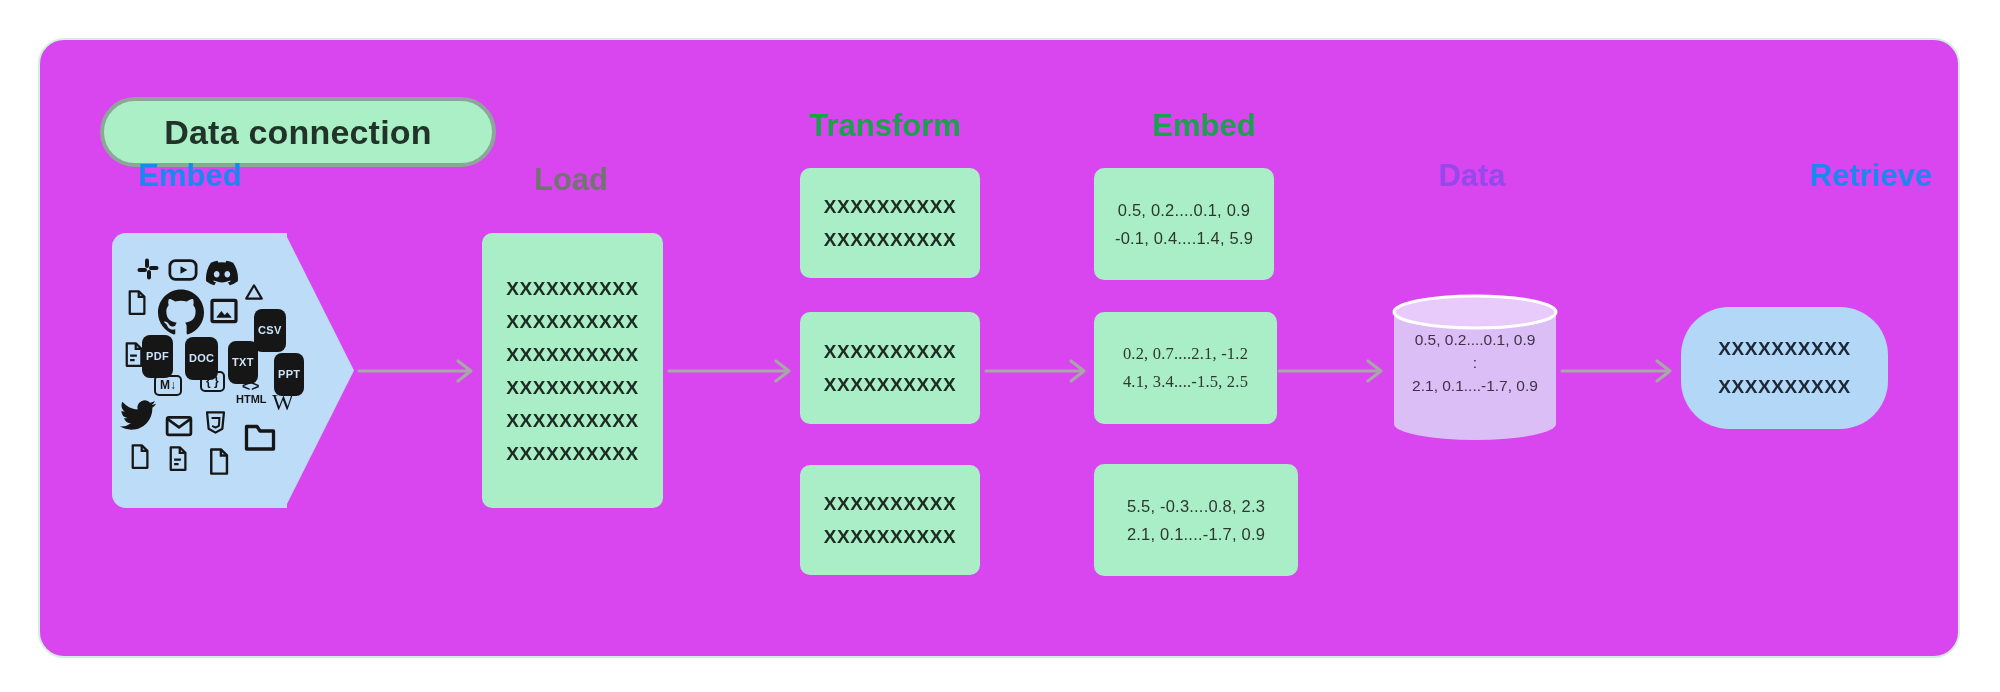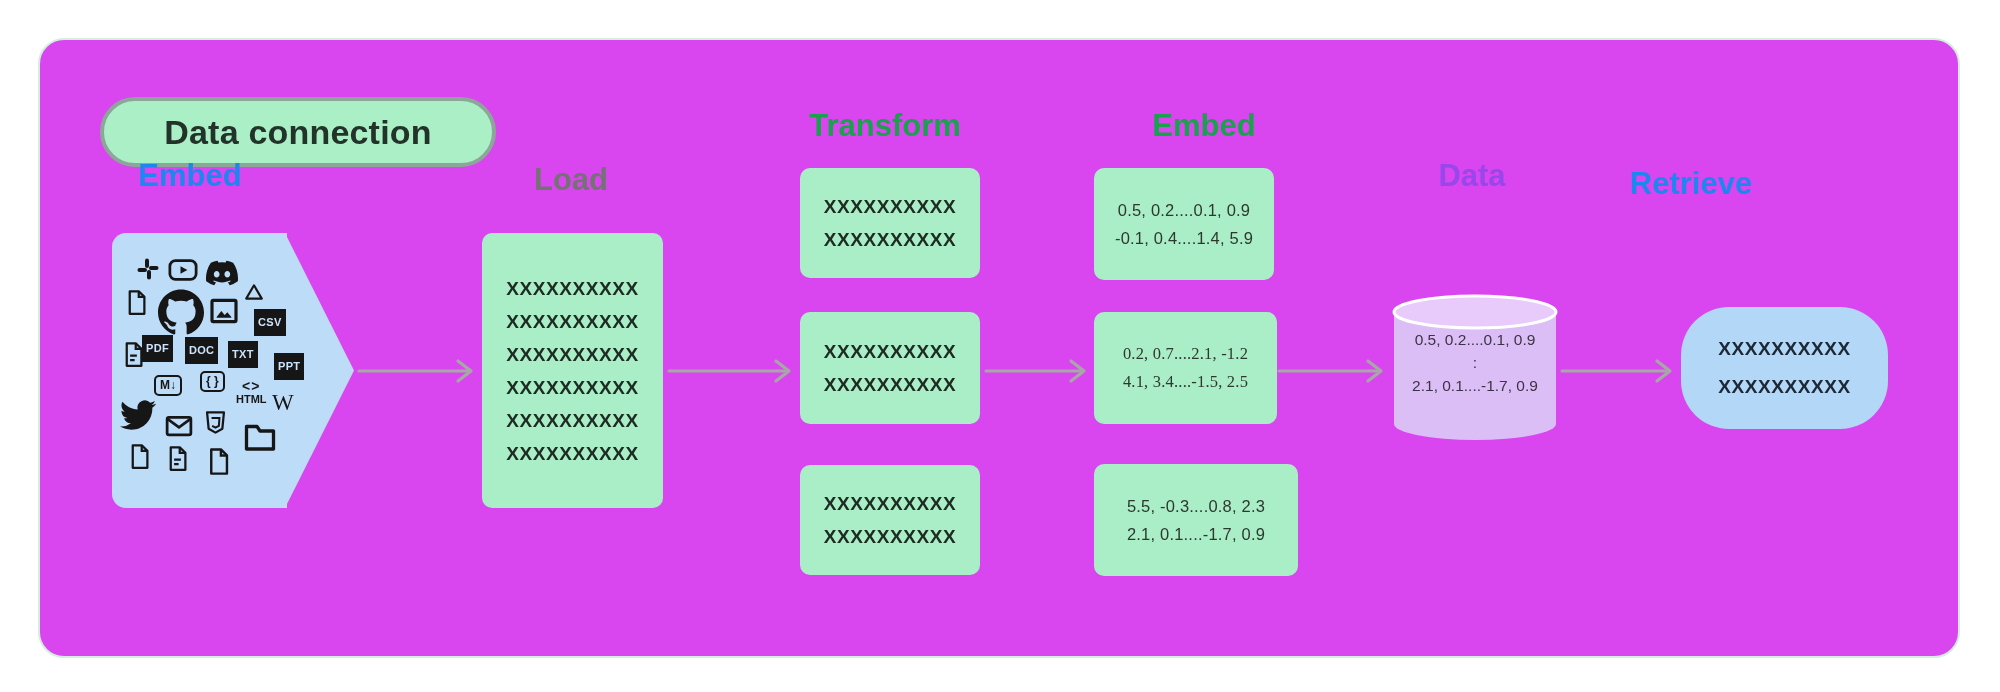--- a/index.html
+++ b/index.html
@@ -19,39 +19,39 @@
   }
   .stage-label{
     position:absolute;transform:translateX(-50%);
     font-size:31px;font-weight:bold;white-space:nowrap;
   }
   .lbl-source{left:190px;top:158px;}
   .lbl-load{left:571px;top:162px;}
   .lbl-transform{left:885px;top:108px;}
   .lbl-embed{left:1204px;top:108px;}
   .lbl-store{left:1472px;top:158px;}
-  .lbl-retrieve{left:1691px;top:158px;margin-top:8px;}
+  .lbl-retrieve{left:1871px;top:158px;}
 
   
   .pent-rect{
     position:absolute;left:112px;top:233px;width:175px;height:275px;
     background:#bddcf8;border-radius:14px 0 0 14px;
   }
   .pent-tip{
     position:absolute;left:285px;top:233px;width:69px;height:275px;
     background:#bddcf8;clip-path:polygon(0 0,100% 50%,0 100%);
   }
   .icons-layer{
     position:absolute;left:112px;top:233px;width:245px;height:275px;color:#161616;
   }
   .icon{position:absolute;display:inline-flex;align-items:center;justify-content:center;}
   .icon-svg{display:block;}
   .file-badge{
     background:#161616;color:#cde3fa;font-weight:bold;font-size:11px;
-    padding:8px 4px;border-radius:0;line-height:1;letter-spacing:.3px;
+    padding:16px 4px;border-radius:8px;line-height:1;letter-spacing:.3px;
   }
   .outline-badge{
     border:2.5px solid #161616;color:#161616;font-weight:bold;font-size:12px;
     padding:2px 4px;border-radius:5px;line-height:1.1;background:transparent;
   }
   .html-stack{color:#161616;font-weight:bold;text-align:center;font-size:11px;line-height:1.05;display:block;}
   .html-stack .tp{font-size:14px;letter-spacing:1px;}
   .serif-glyph{font-family:"Liberation Serif",serif;font-size:23px;color:#161616;line-height:1;}
 
   

